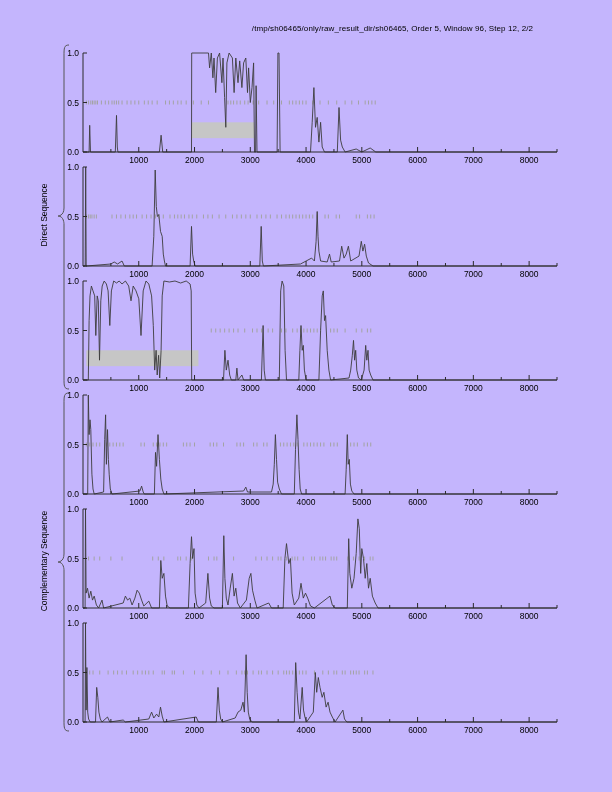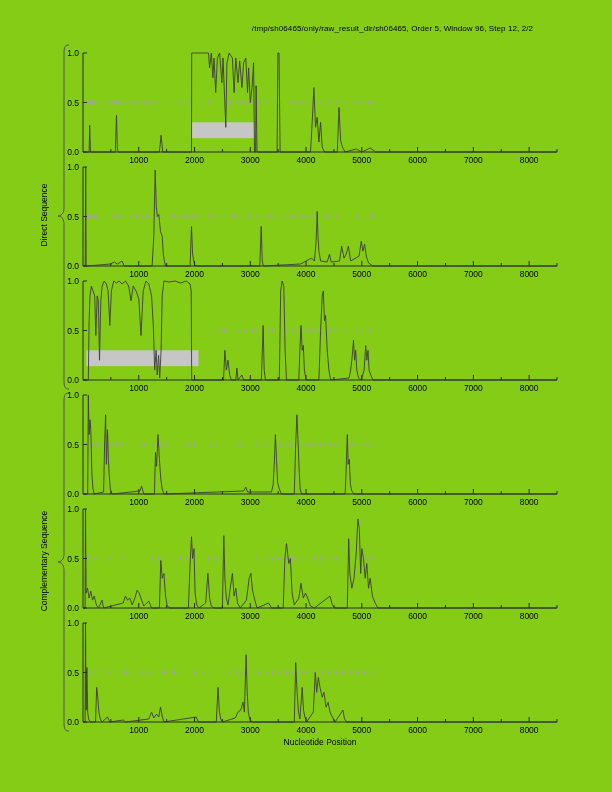--- a/index.html
+++ b/index.html
@@ -1,16 +1,16 @@
 <!DOCTYPE html>
 <html><head>
 <meta charset="utf-8">
 <style>
   html,body{margin:0;padding:0;background:#fff;}
-  .page{position:relative;width:612px;height:792px;background:#84cc16;overflow:hidden;
+  .page{position:relative;width:612px;height:792px;background:#c4b5fd;overflow:hidden;
         font-family:"Liberation Sans", sans-serif;color:#000;}
   .title{position:absolute;top:24px;left:183px;right:10px;text-align:center;
          font-size:8px;letter-spacing:0.1px;}
   .xlabel{position:absolute;top:737px;left:83px;width:474px;text-align:center;font-size:8.5px;}
   .ylabel{position:absolute;font-size:8.5px;white-space:nowrap;transform:rotate(-90deg);
           transform-origin:center center;}
   .ylabel-direct{top:210px;left:-26px;width:140px;text-align:center;}
   .ylabel-comp{top:556px;left:-34px;width:156px;text-align:center;}
   .brace{position:absolute;left:56px;width:14px;}
   svg{display:block;}
@@ -579,15 +579,14 @@
         <text x="139.52941176470588" y="115" text-anchor="middle" font-size="8.5" fill="#000000">2000</text>
         <text x="195.29411764705884" y="115" text-anchor="middle" font-size="8.5" fill="#000000">3000</text>
         <text x="251.05882352941177" y="115" text-anchor="middle" font-size="8.5" fill="#000000">4000</text>
         <text x="306.8235294117647" y="115" text-anchor="middle" font-size="8.5" fill="#000000">5000</text>
         <text x="362.5882352941177" y="115" text-anchor="middle" font-size="8.5" fill="#000000">6000</text>
         <text x="418.35294117647055" y="115" text-anchor="middle" font-size="8.5" fill="#000000">7000</text>
         <text x="474.11764705882354" y="115" text-anchor="middle" font-size="8.5" fill="#000000">8000</text>
       </svg>
     </div>
 
-  <div class="xlabel">Nucleotide Position</div>
 
 </div>
 
 </body></html>

